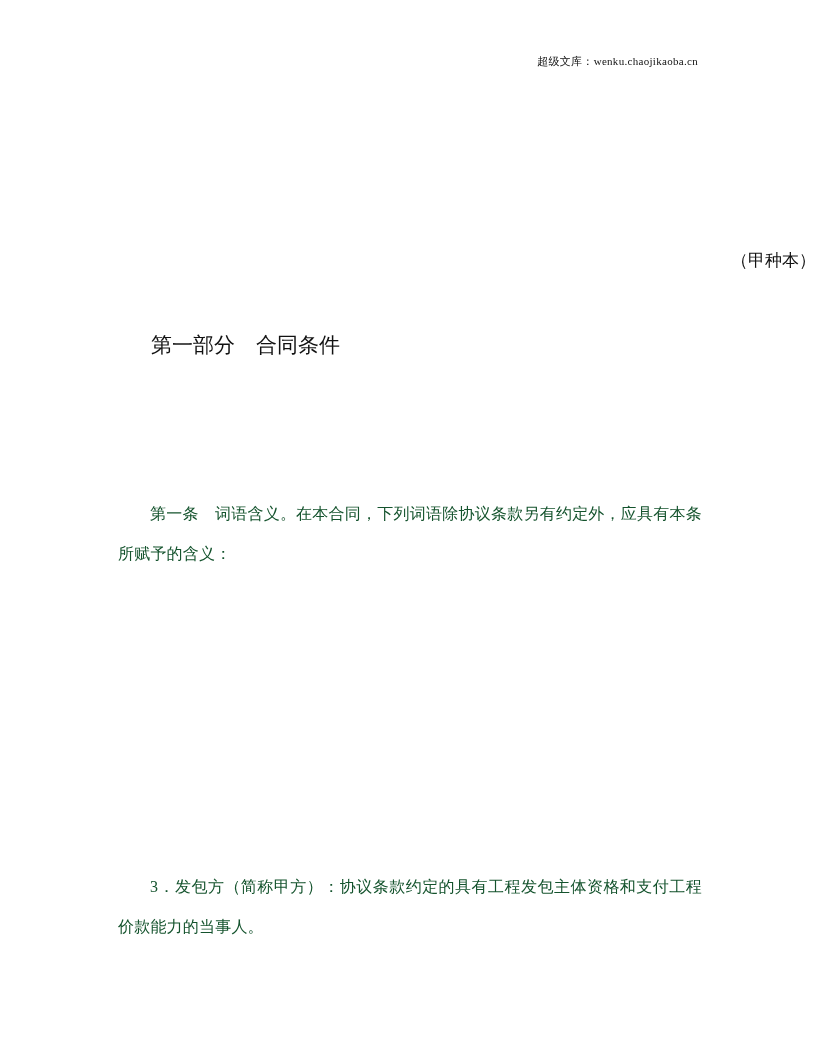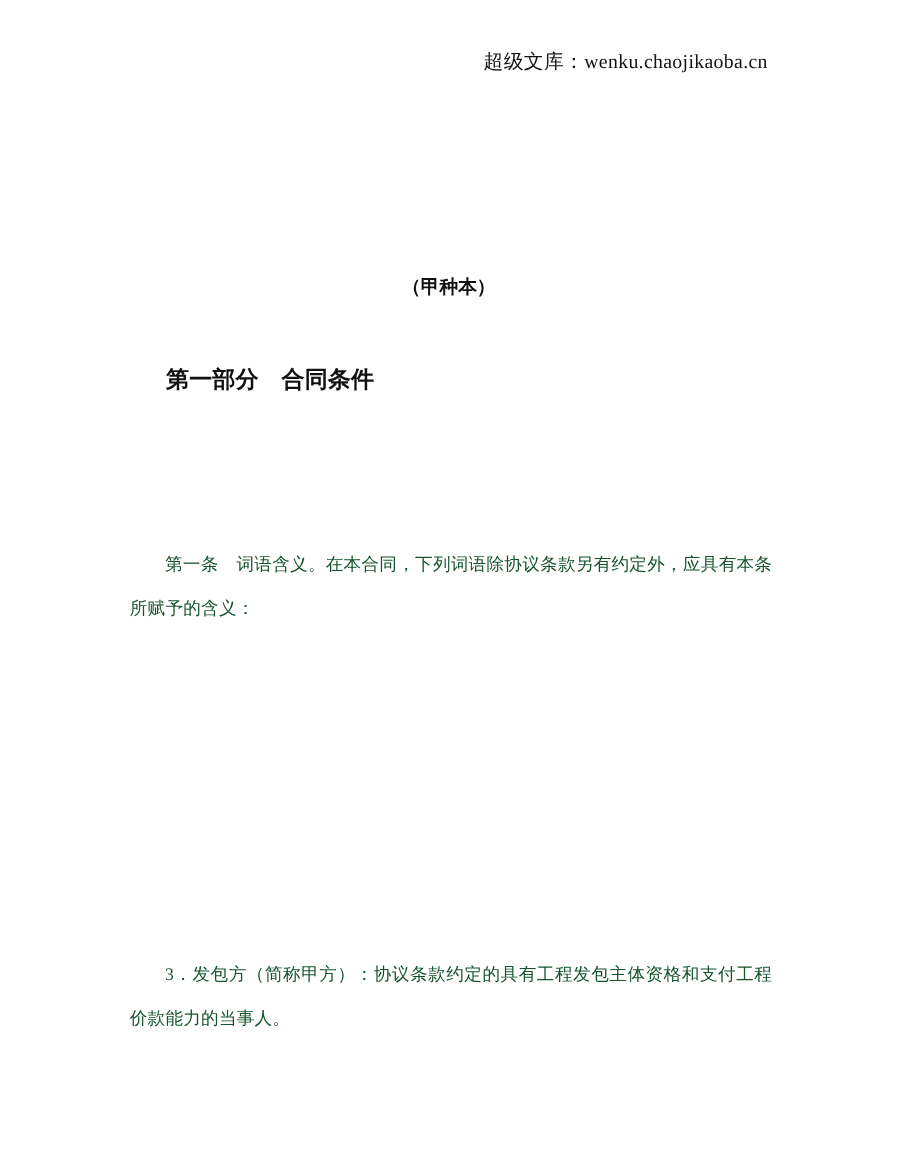--- a/index.html
+++ b/index.html
@@ -11,23 +11,23 @@
     position: relative;
     width: 816px;
     height: 1056px;
     background: #ffffff;
     color: #111111;
     font-family: "Liberation Serif", "DejaVu Serif", serif;
     overflow: hidden;
   }
   .watermark {
     position: absolute;
-    top: 44px;
+    top: 54px;
     right: 118px;
-    font-size: 18px;
+    font-size: 11px;
     letter-spacing: 0.3px;
     color: #111111;
     white-space: nowrap;
   }
   .doc-title {
     position: absolute;
     top: 95px;
     left: 0;
     width: 792px;
     margin: 0;
@@ -47,34 +47,33 @@
     letter-spacing: 0;
     margin-left: 5px;
     color: #111111;
   }
   .edition-note {
     position: absolute;
     top: 249px;
     left: 0;
     width: 816px;
     margin: 0;
-    text-align: center;
+    text-align: right;
     font-size: 17px;
     line-height: 24px;
-    font-weight: bold;
   }
   .part-heading {
     position: absolute;
     top: 332px;
     left: 118px;
     width: 584px;
     margin: 0;
     font-size: 21px;
     line-height: 26px;
-    font-weight: 700;
+    font-weight: 400;
     text-indent: 33px;
     white-space: nowrap;
   }
   .section-heading {
     position: absolute;
     top: 420px;
     left: 118px;
     width: 584px;
     margin: 0;
     font-size: 19px;

